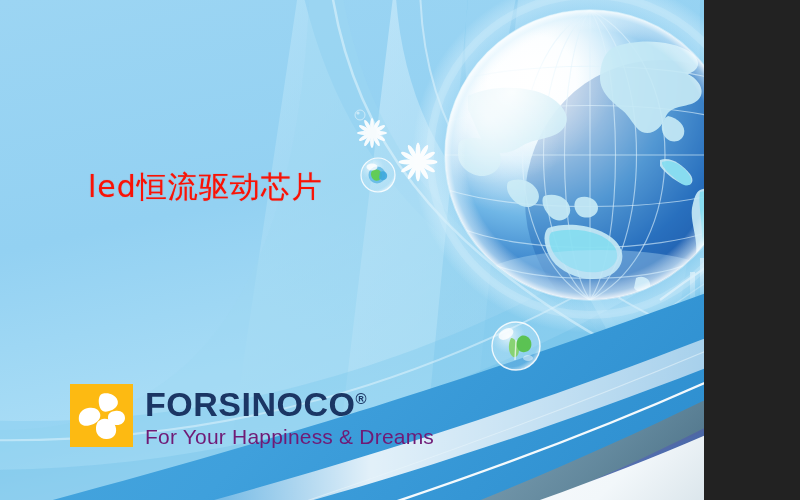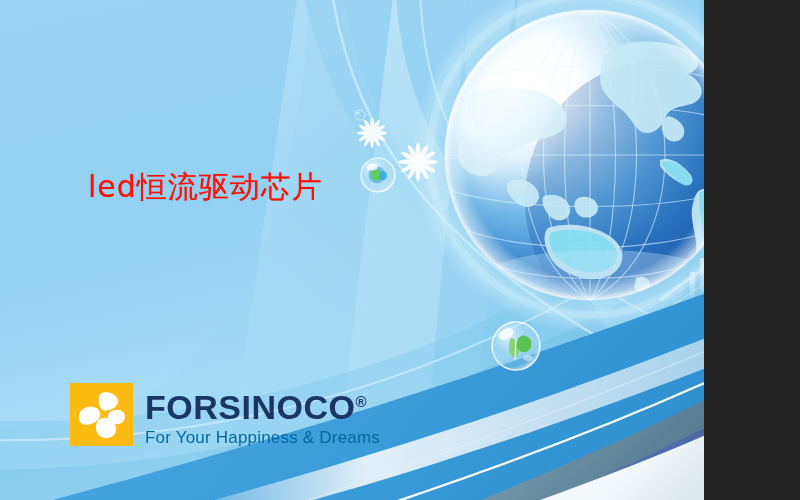--- a/index.html
+++ b/index.html
@@ -74,23 +74,23 @@
     font-family: "Liberation Sans", sans-serif;
   }
   #logo-wordmark .reg {
     font-size: 15px;
     vertical-align: super;
     font-weight: 700;
     letter-spacing: 0;
   }
   #logo-tagline {
     margin-top: 5px;
-    font-size: 17px;
+    font-size: 21px;
     font-weight: 400;
-    color: #0369a1;
+    color: #701a75;
     letter-spacing: 0.2px;
     white-space: nowrap;
     line-height: 1;
     font-family: "Liberation Sans", sans-serif;
   }
 </style>
 </head>
 <body>
 
 <div id="stage">

